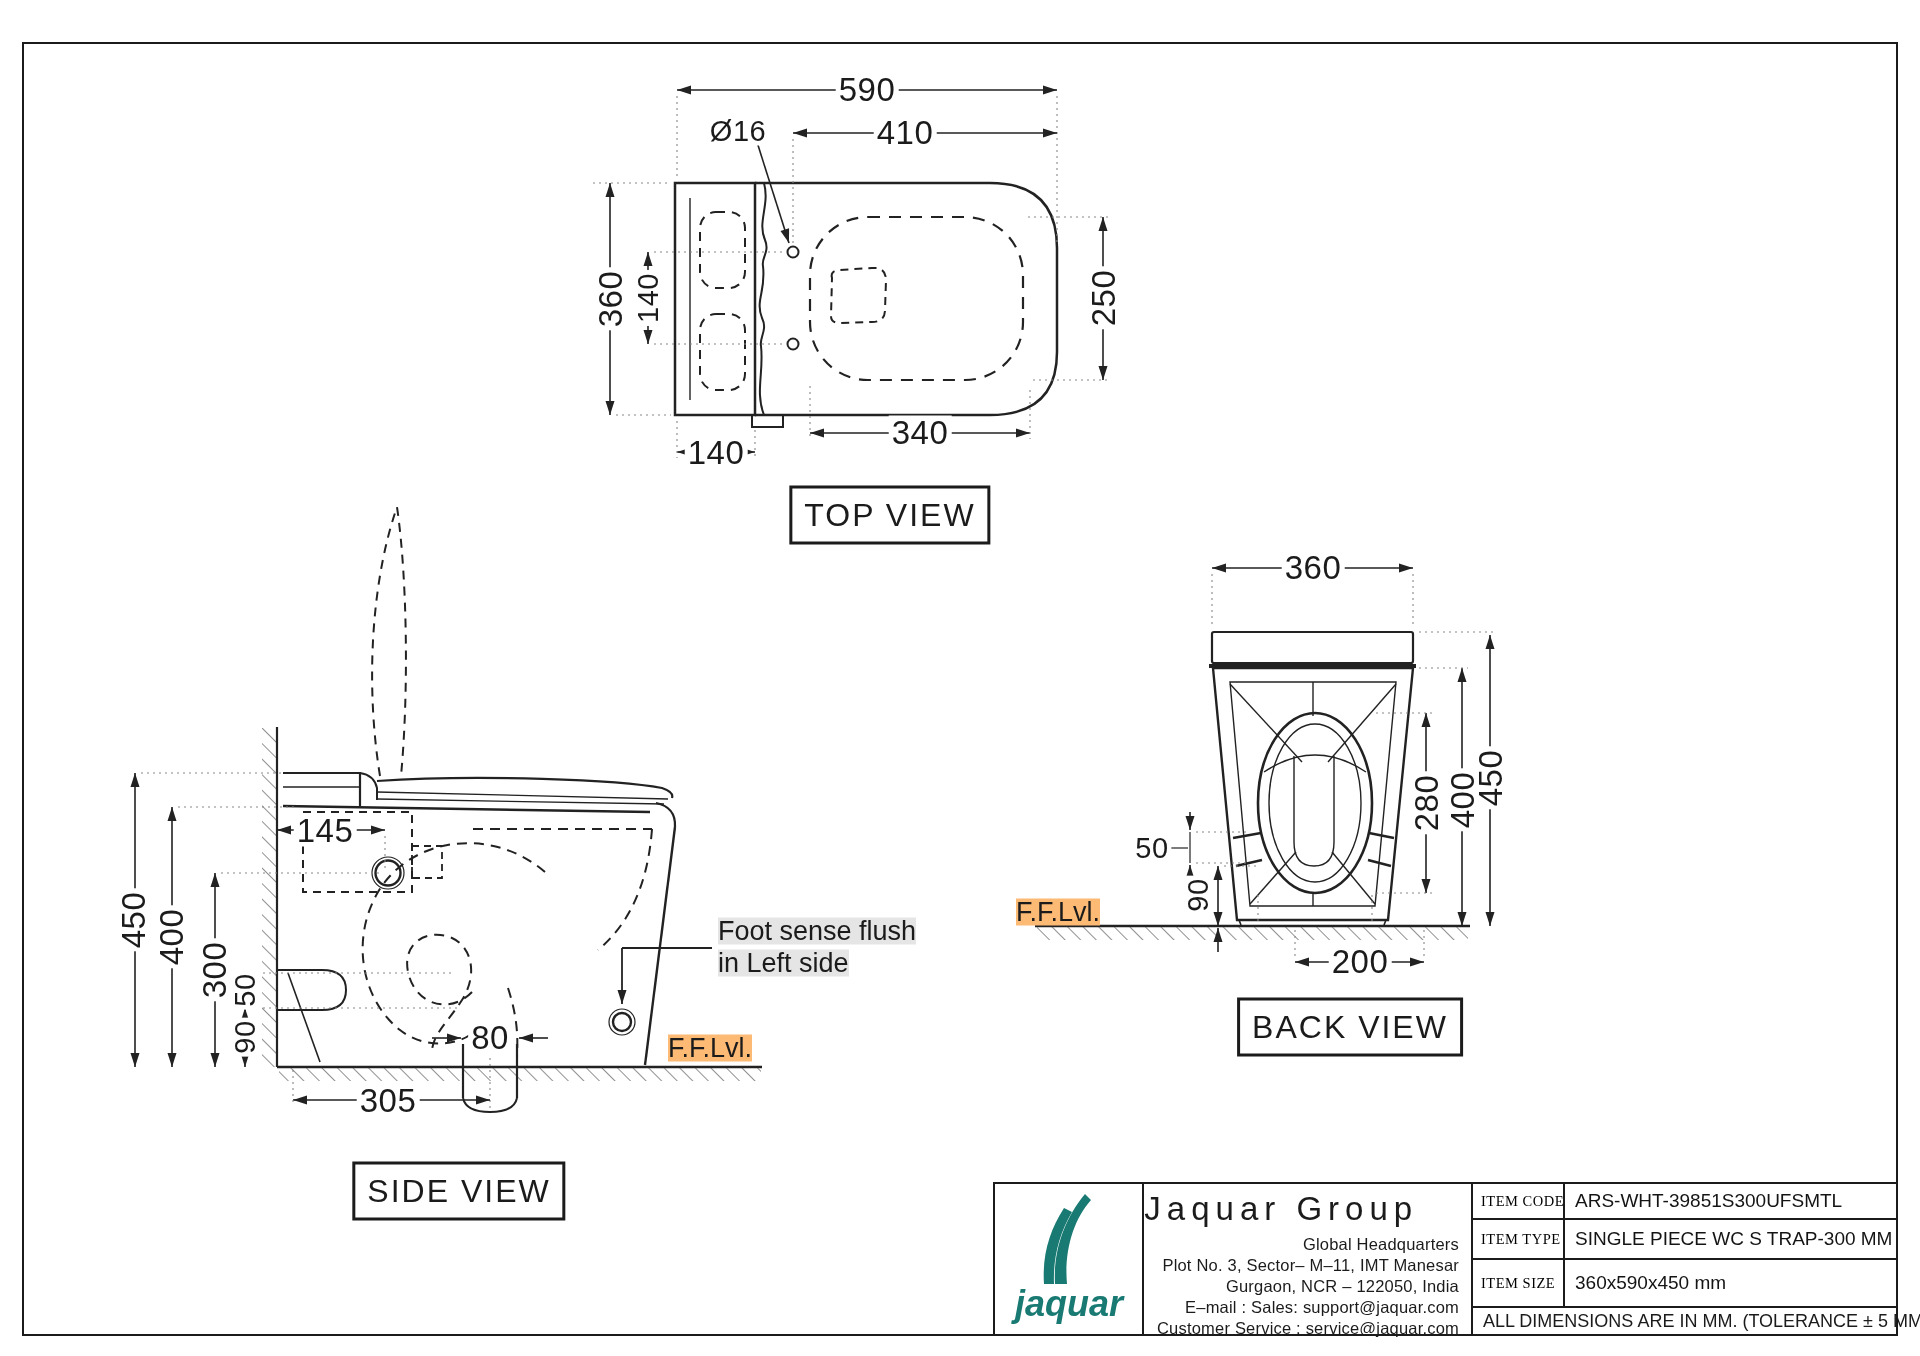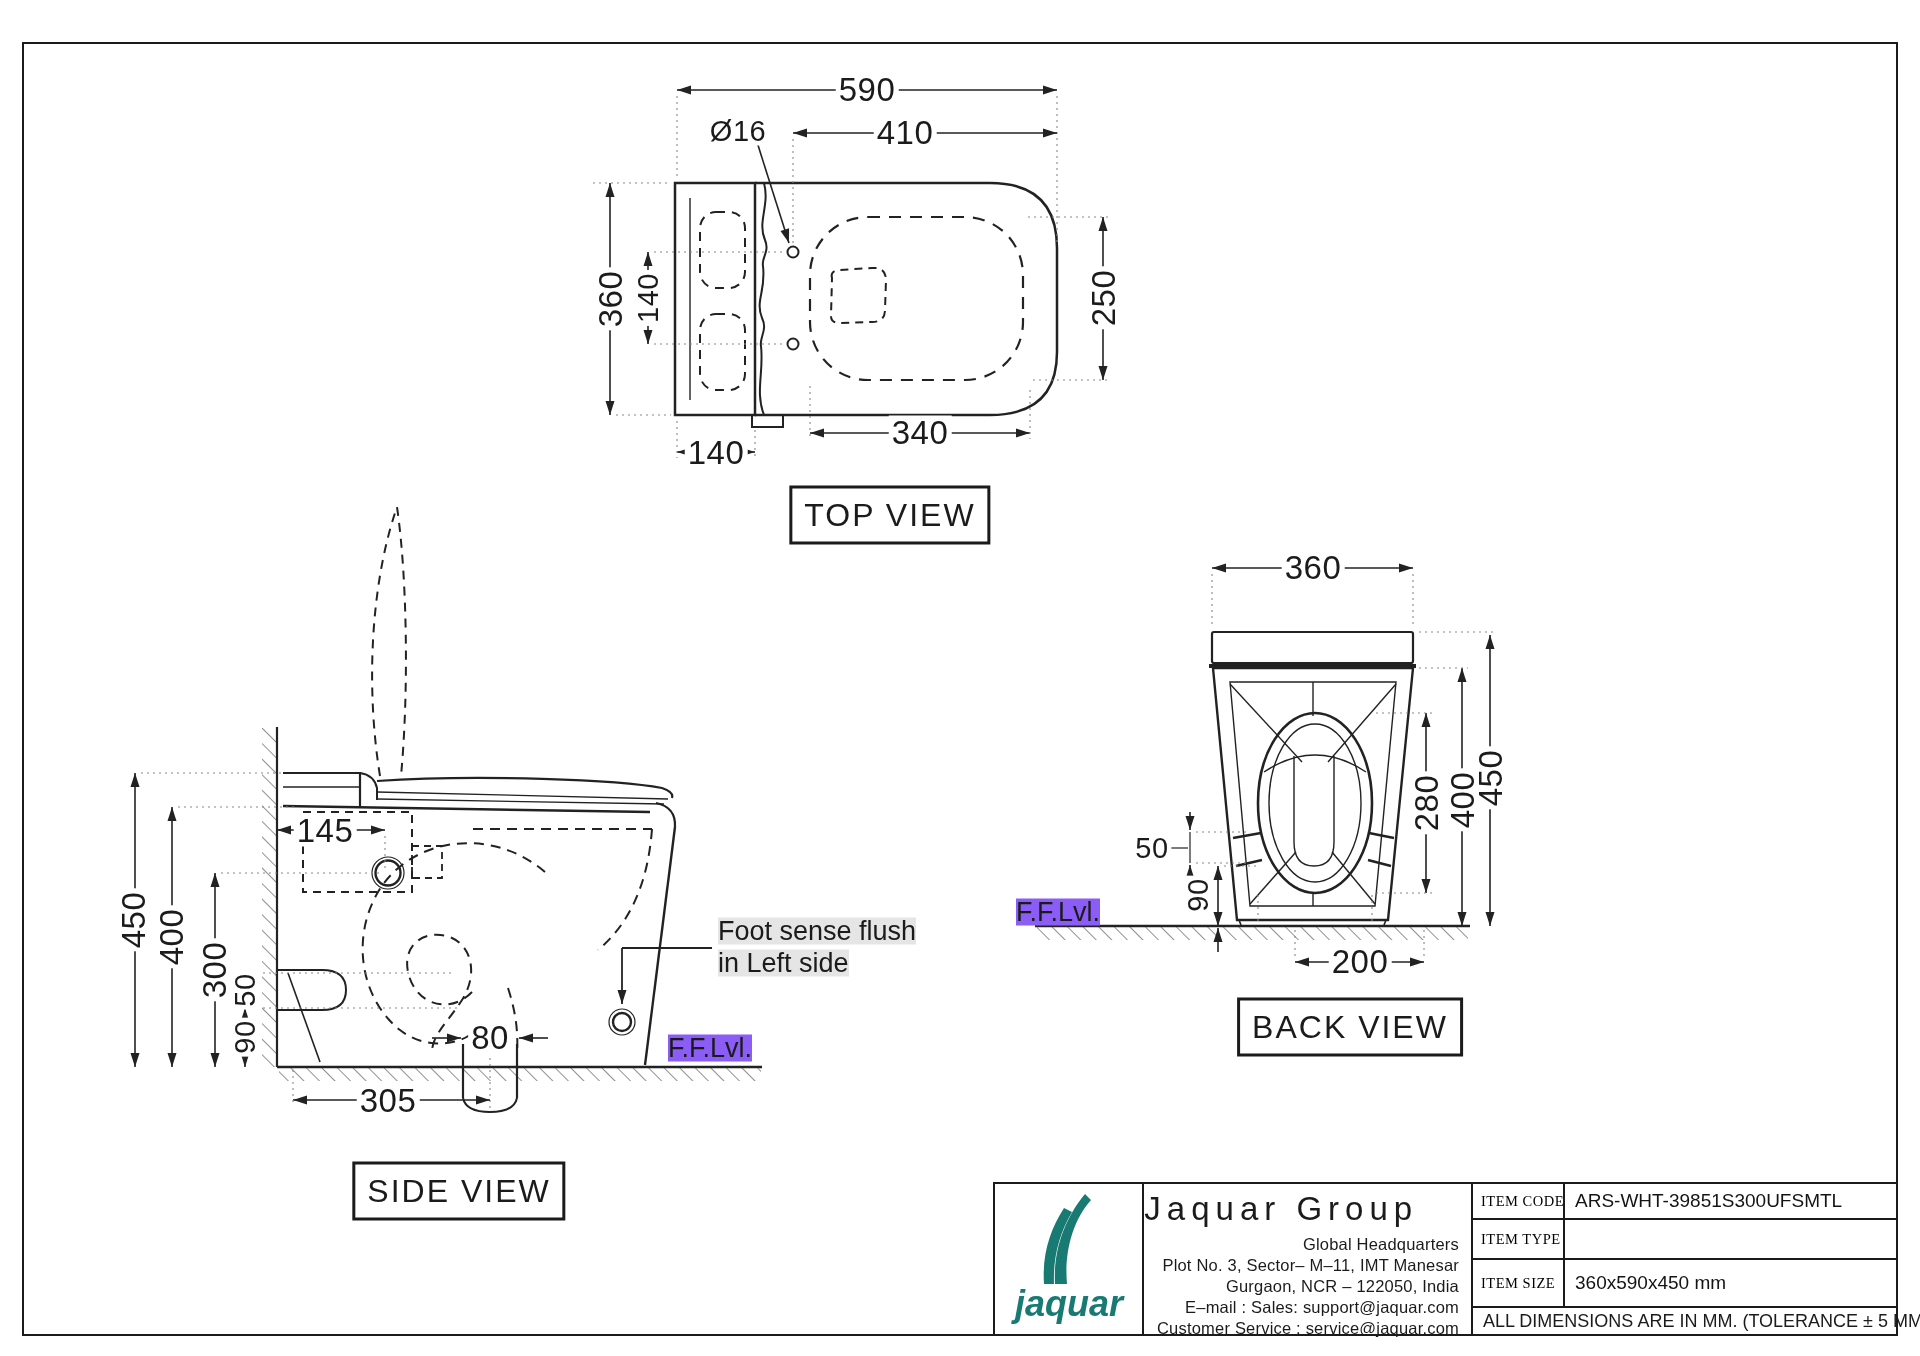--- a/index.html
+++ b/index.html
@@ -9,21 +9,21 @@
          border:2px solid #1b1b1b;box-sizing:border-box;}
   svg.draw{position:absolute;left:0;top:0;}
 
   
   .dim{position:absolute;transform:translate(-50%,-50%);background:#fff;
        font-size:33px;line-height:1;padding:0 3px;white-space:nowrap;letter-spacing:0.5px;}
   .dim.rot{transform:translate(-50%,-50%) rotate(-90deg);}
   .dim.sm{font-size:29px;}
   .note{position:absolute;transform:translate(0,-50%);background:#e5e5e5;
        font-size:27px;line-height:1;white-space:nowrap;}
-  .ffl{position:absolute;transform:translate(0,-50%);background:#8b5cf6;
+  .ffl{position:absolute;transform:translate(0,-50%);background:#fdba74;
        font-size:27px;line-height:1;white-space:nowrap;}
 
   .viewlabel{position:absolute;transform:translate(-50%,-50%);background:#fff;
        border:3px solid #1b1b1b;padding:8px 12px;font-size:32px;letter-spacing:2px;
        white-space:nowrap;}
 
   
   .tblock{position:absolute;left:993px;top:1182px;width:905px;height:154px;
        border:2px solid #1b1b1b;box-sizing:border-box;display:flex;background:#fff;}
   .tb-logo{width:150px;border-right:2px solid #1b1b1b;box-sizing:border-box;
@@ -254,20 +254,21 @@
       <div class="addr">E–mail : Sales: support@jaquar.com</div>
       <div class="addr">Customer Service : service@jaquar.com</div>
     </div>
     <div class="tb-right">
       <div class="tb-row r1">
         <div class="tb-label">ITEM CODE</div>
         <div class="tb-value">ARS-WHT-39851S300UFSMTL</div>
       </div>
       <div class="tb-row r2">
         <div class="tb-label">ITEM TYPE</div>
+        <div class="tb-value">SINGLE PIECE WC S TRAP-300 MM</div>
       </div>
       <div class="tb-row r3">
         <div class="tb-label">ITEM SIZE</div>
         <div class="tb-value">360x590x450 mm</div>
       </div>
       <div class="tb-row r4">
         <div class="tb-note">ALL DIMENSIONS ARE IN MM. (TOLERANCE ± 5 MM)</div>
       </div>
     </div>
   </div>

